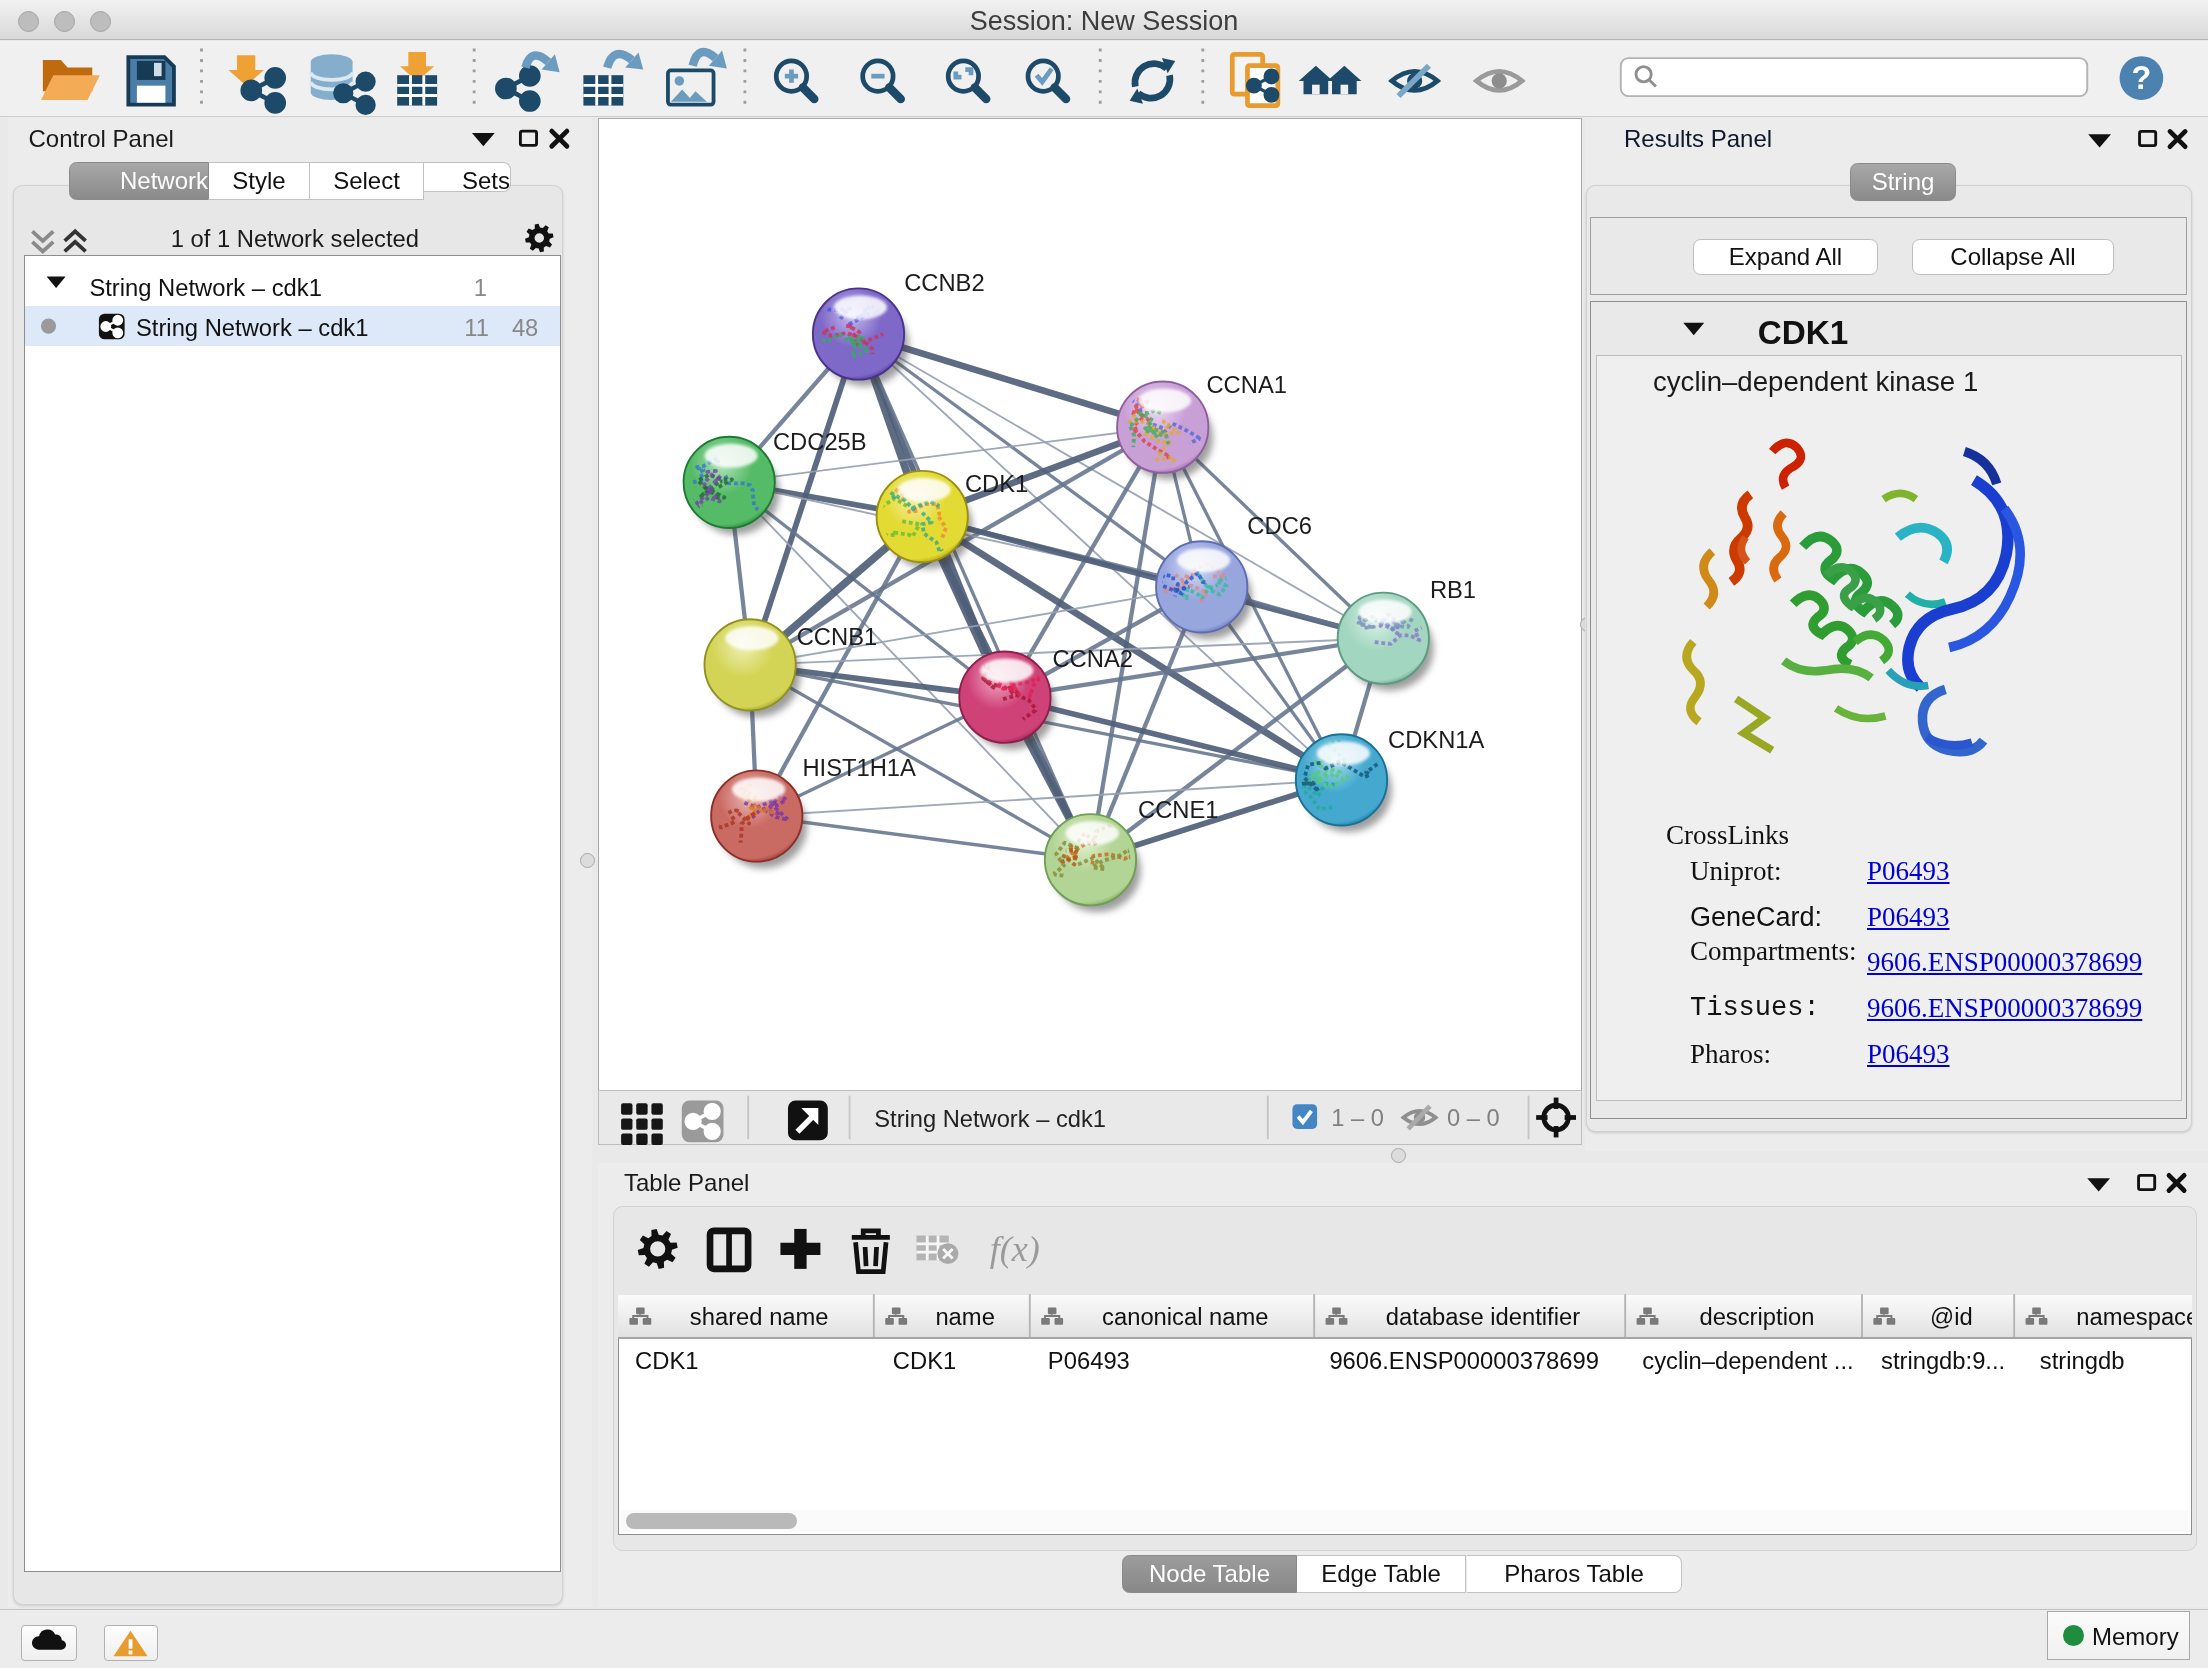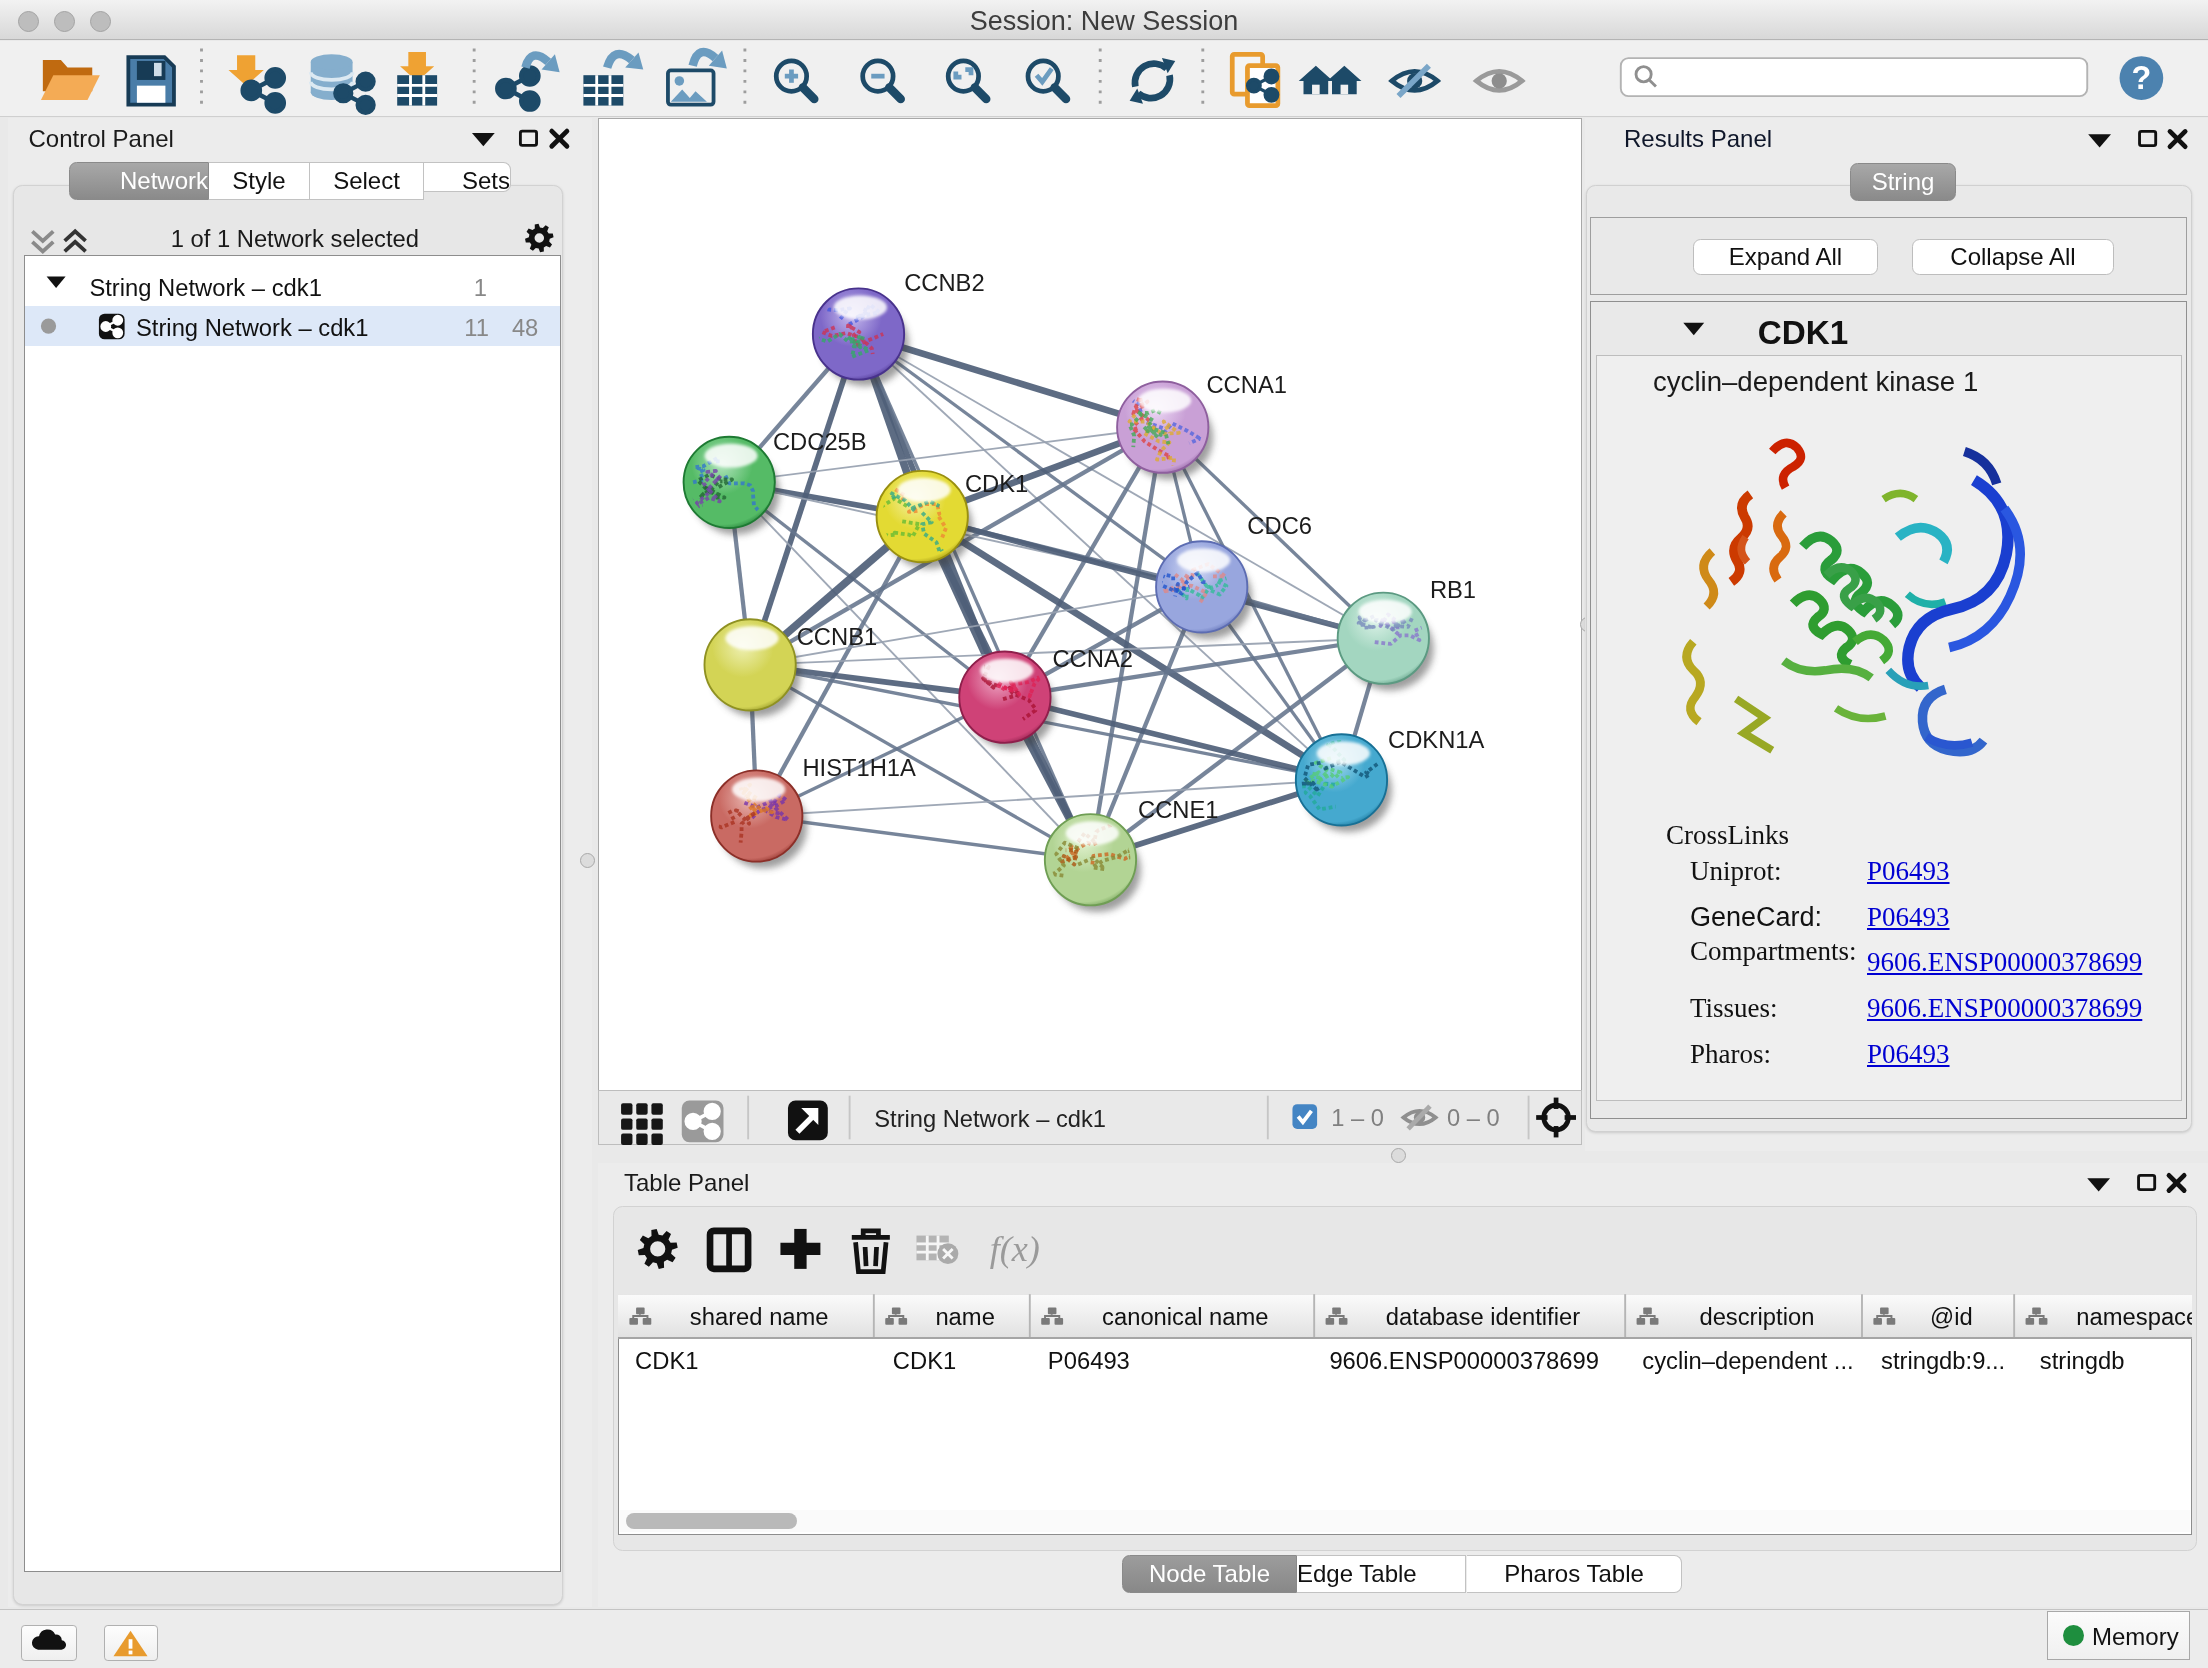--- a/index.html
+++ b/index.html
@@ -538,21 +538,21 @@
     <path d="M280,330 q22,14 48,6" fill="none" stroke="#2a57d0" stroke-width="9"></path>
     <path d="M240,260 q18,20 42,16" fill="none" stroke="#28a0b8" stroke-width="8"></path>
   </svg>
 <div class="abs" style="left:1666px;top:820px;font-family:'Liberation Serif',serif;font-weight:400;font-size:27px;color:#111">CrossLinks</div>
 <div class="abs" style="left:1690px;top:856px;font-family:'Liberation Serif',serif;font-size:27px;color:#111">Uniprot:</div>
 <div class="abs" style="left:1867px;top:856px;font-family:'Liberation Serif',serif;font-size:27px;color:#0000d2;text-decoration:underline">P06493</div>
 <div class="abs" style="left:1690px;top:902px;font-family:Liberation Sans, sans-serif;font-size:27px;color:#111">GeneCard:</div>
 <div class="abs" style="left:1867px;top:902px;font-family:'Liberation Serif',serif;font-size:27px;color:#0000d2;text-decoration:underline">P06493</div>
 <div class="abs" style="left:1690px;top:936px;font-family:'Liberation Serif',serif;font-size:27px;color:#111">Compartments:</div>
 <div class="abs" style="left:1867px;top:947px;font-family:'Liberation Serif',serif;font-size:27px;color:#0000d2;text-decoration:underline">9606.ENSP00000378699</div>
-<div class="abs" style="left:1690px;top:993px;font-family:Liberation Serif, serif;font-size:27px;color:#111">Tissues:</div>
+<div class="abs" style="left:1690px;top:993px;font-family:Liberation Mono, monospace;font-size:27px;color:#111">Tissues:</div>
 <div class="abs" style="left:1867px;top:993px;font-family:'Liberation Serif',serif;font-size:27px;color:#0000d2;text-decoration:underline">9606.ENSP00000378699</div>
 <div class="abs" style="left:1690px;top:1039px;font-family:'Liberation Serif',serif;font-size:27px;color:#111">Pharos:</div>
 <div class="abs" style="left:1867px;top:1039px;font-family:'Liberation Serif',serif;font-size:27px;color:#0000d2;text-decoration:underline">P06493</div>
 <div class="abs" style="left:598px;top:1163px;width:1610px;height:444px;background:#ececec"></div>
 <div class="abs" style="left:624px;top:1169px;font-size:24px;color:#1a1a1a">Table Panel</div>
 <svg style="position:absolute;left:0px;top:1163px;" width="2208" height="57" viewBox="0 0 2322 60">
     <path d="M2196,16 l24,0 l-12,14 z" fill="#111"></path>
     <rect x="2250" y="13" width="17" height="15" fill="none" stroke="#111" stroke-width="3" rx="2"></rect>
     <path d="M2282,13 l16,16 m0,-16 l-16,16" stroke="#111" stroke-width="5" stroke-linecap="round"></path>
   </svg>
@@ -654,21 +654,21 @@
     <text x="289" y="79" font-size="25" fill="#111">CDK1</text>
     <text x="452" y="79" font-size="25" fill="#111">P06493</text>
     <text x="748" y="79" font-size="25" fill="#111">9606.ENSP00000378699</text>
     <text x="1077" y="79" font-size="25" fill="#111">cyclin–dependent ...</text>
     <text x="1328" y="79" font-size="25" fill="#111">stringdb:9...</text>
     <text x="1495" y="79" font-size="25" fill="#111">stringdb</text>
   </svg>
 <div class="abs" style="left:620px;top:1510px;width:1570px;height:22px;background:#fafafa"></div>
 <div class="abs" style="left:626px;top:1513px;width:171px;height:16px;background:#b9b9b9;border-radius:8.6px"></div>
 <div class="abs" style="left:1122px;top:1555px;width:175px;height:38px;background:linear-gradient(#9c9c9c,#888);border:1px solid #8a8a8a;border-radius:7.6px 0 0 7.6px;color:#fff;font-size:24px;text-align:center;line-height:36px">Node Table</div>
-<div class="abs" style="left:1297px;top:1555px;width:169px;height:38px;background:#fff;border:1px solid #c2c2c2;border-left:none;color:#111;font-size:24px;line-height:36px">Edge Table</div>
+<div class="abs" style="left:1297px;top:1555px;width:169px;height:38px;background:#fff;border:1px solid #c2c2c2;border-left:none;color:#111;font-size:24px;text-align:center;line-height:36px">Edge Table</div>
 <div class="abs" style="left:1467px;top:1555px;width:215px;height:38px;background:#fff;border:1px solid #c2c2c2;border-left:none;border-radius:0 7.6px 7.6px 0;color:#111;font-size:24px;text-align:center;line-height:36px">Pharos Table</div>
 <div class="abs" style="left:0;top:1609px;width:2208px;height:59px;background:#ececec;border-top:1px solid #c4c4c4"></div>
 <div class="abs" style="left:21px;top:1625px;width:56px;height:36px;background:linear-gradient(#fdfdfd,#efefef);border:1px solid #b0b0b0;border-radius:3.8px"></div>
 <svg style="position:absolute;left:21px;top:1625px;" width="56" height="36" viewBox="0 0 59 38">
     <path d="M18,26 a7,7 0 0 1 1,-14 a9,9 0 0 1 17,-2 a6,6 0 0 1 7,6 a5,5 0 0 1 -1,10 z" fill="#111"></path>
   </svg>
 <div class="abs" style="left:104px;top:1625px;width:54px;height:36px;background:linear-gradient(#fdfdfd,#efefef);border:1px solid #b0b0b0;border-radius:3.8px"></div>
 <svg style="position:absolute;left:104px;top:1625px;" width="54" height="36" viewBox="0 0 57 38">
     <path d="M28,6 L46,33 H10 Z" fill="#e89b2e"></path>
     <rect x="26" y="15" width="4" height="10" fill="#fff"></rect>

